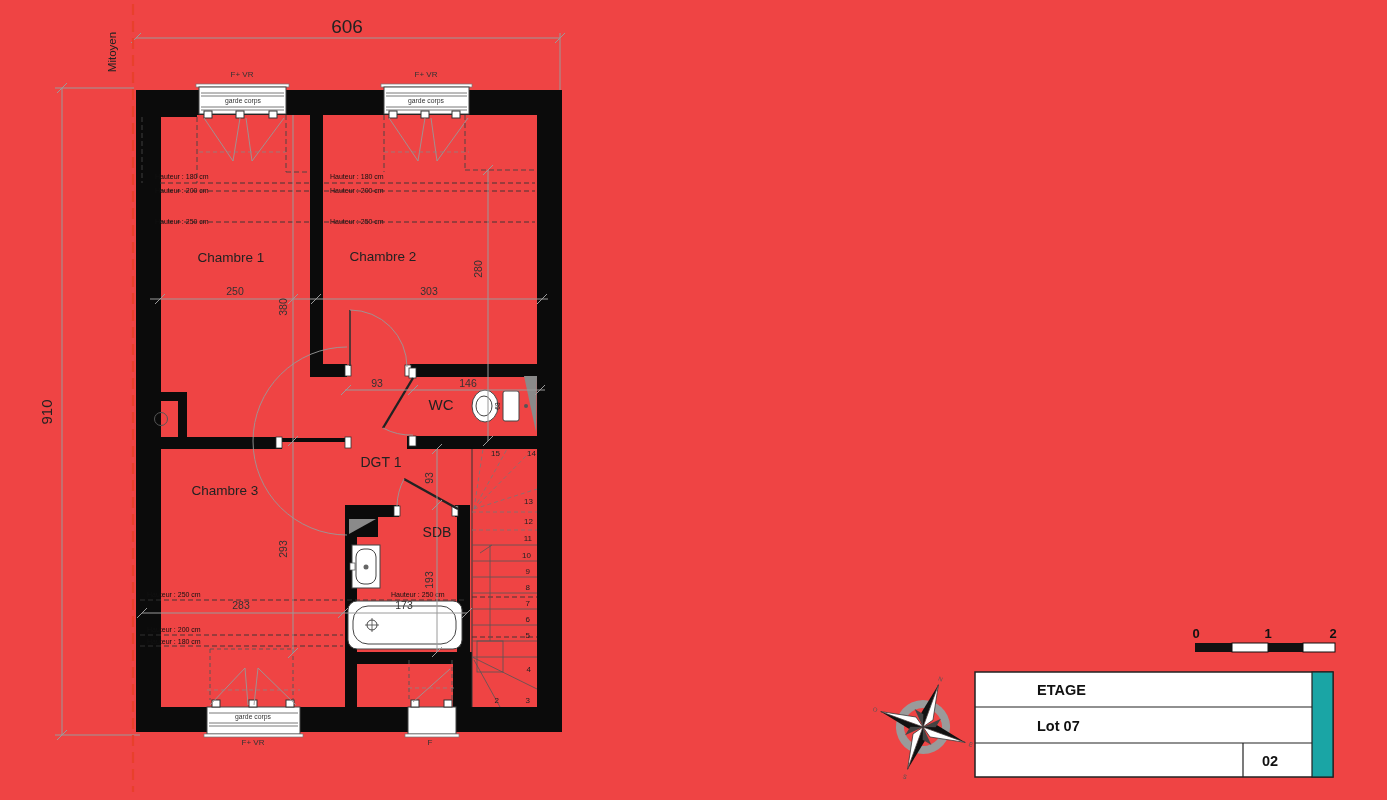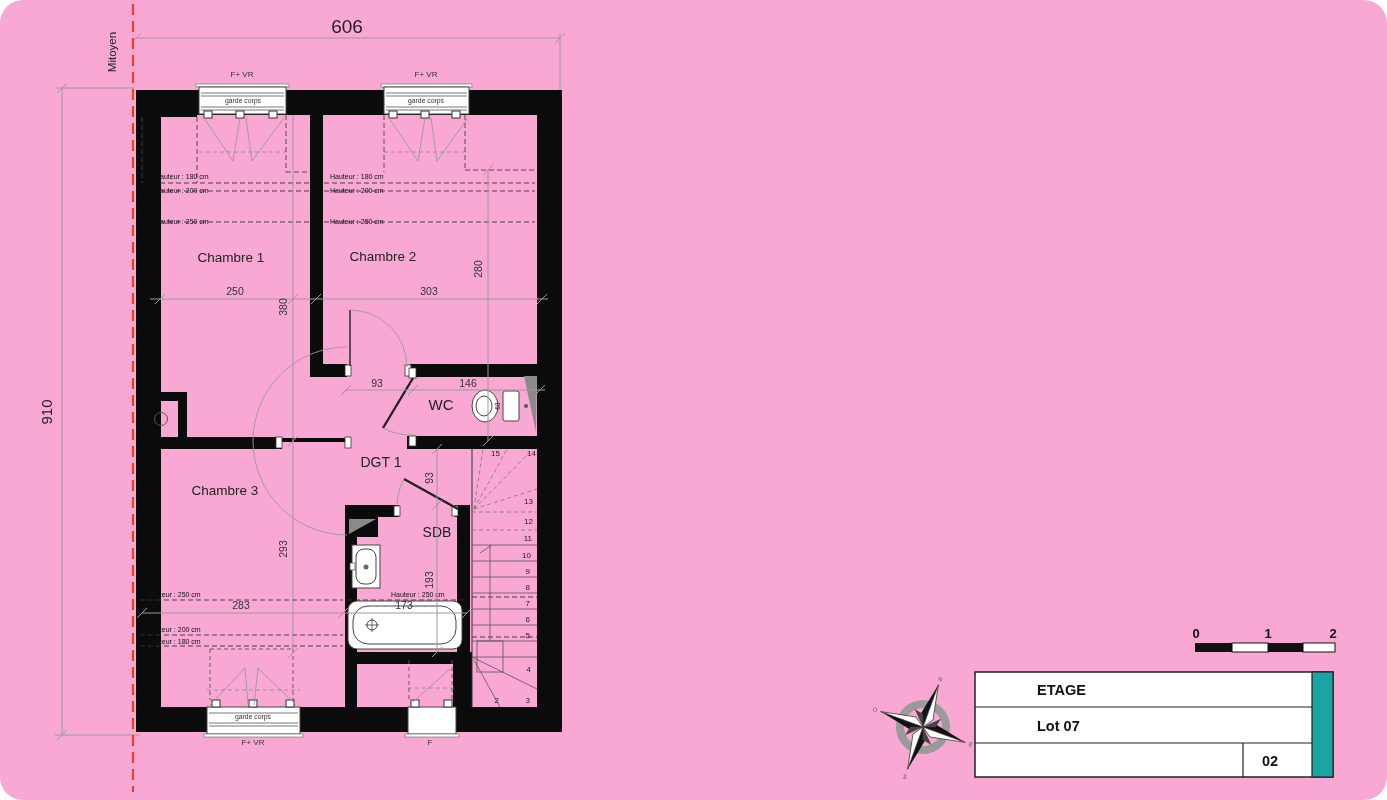--- a/index.html
+++ b/index.html
@@ -1,17 +1,17 @@
 <!DOCTYPE html>
 <html><head>
 <meta charset="utf-8">
 <style>
   html,body{margin:0;padding:0;background:#ffffff;}
-  #canvas{position:relative;width:1387px;height:800px;background:#f9a8d4;overflow:hidden;
-          font-family:"Liberation Sans", sans-serif;border-radius:23px;}
+  #canvas{position:relative;width:1387px;height:800px;background:#ef4444;overflow:hidden;
+          font-family:"Liberation Sans", sans-serif;}
   svg text{font-family:"Liberation Sans", sans-serif;fill:#222;}
   .room-label{font-size:13.5px;}
   .dim{font-size:10.5px;fill:#333;}
   .dim-big{font-size:19px;fill:#222;}
   .haut{font-size:7px;fill:#111;}
   .gc{font-size:6.8px;fill:#333;}
   .fvr{font-size:8px;fill:#333;}
   .stair-num{font-size:8px;fill:#222;}
   .tb-text{font-size:14.5px;font-weight:700;fill:#111;}
   .scale-num{font-size:13px;font-weight:700;fill:#111;}

